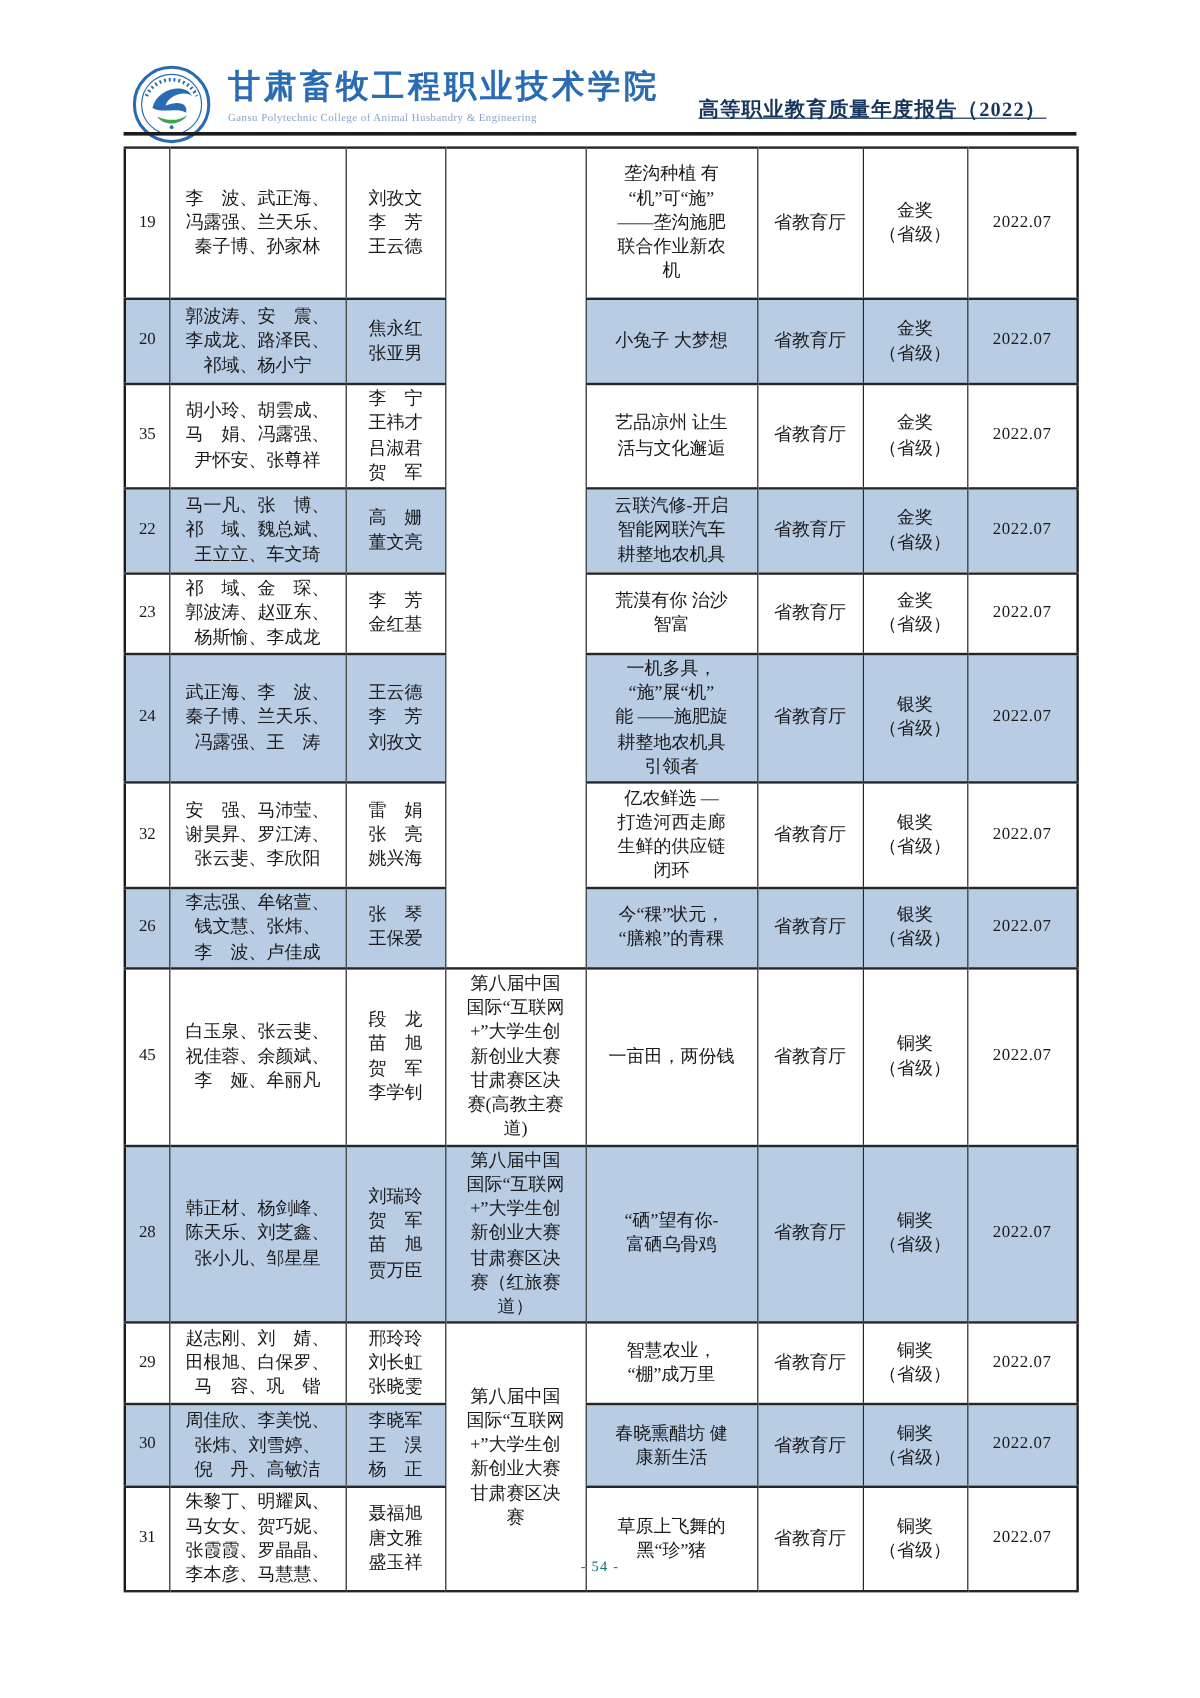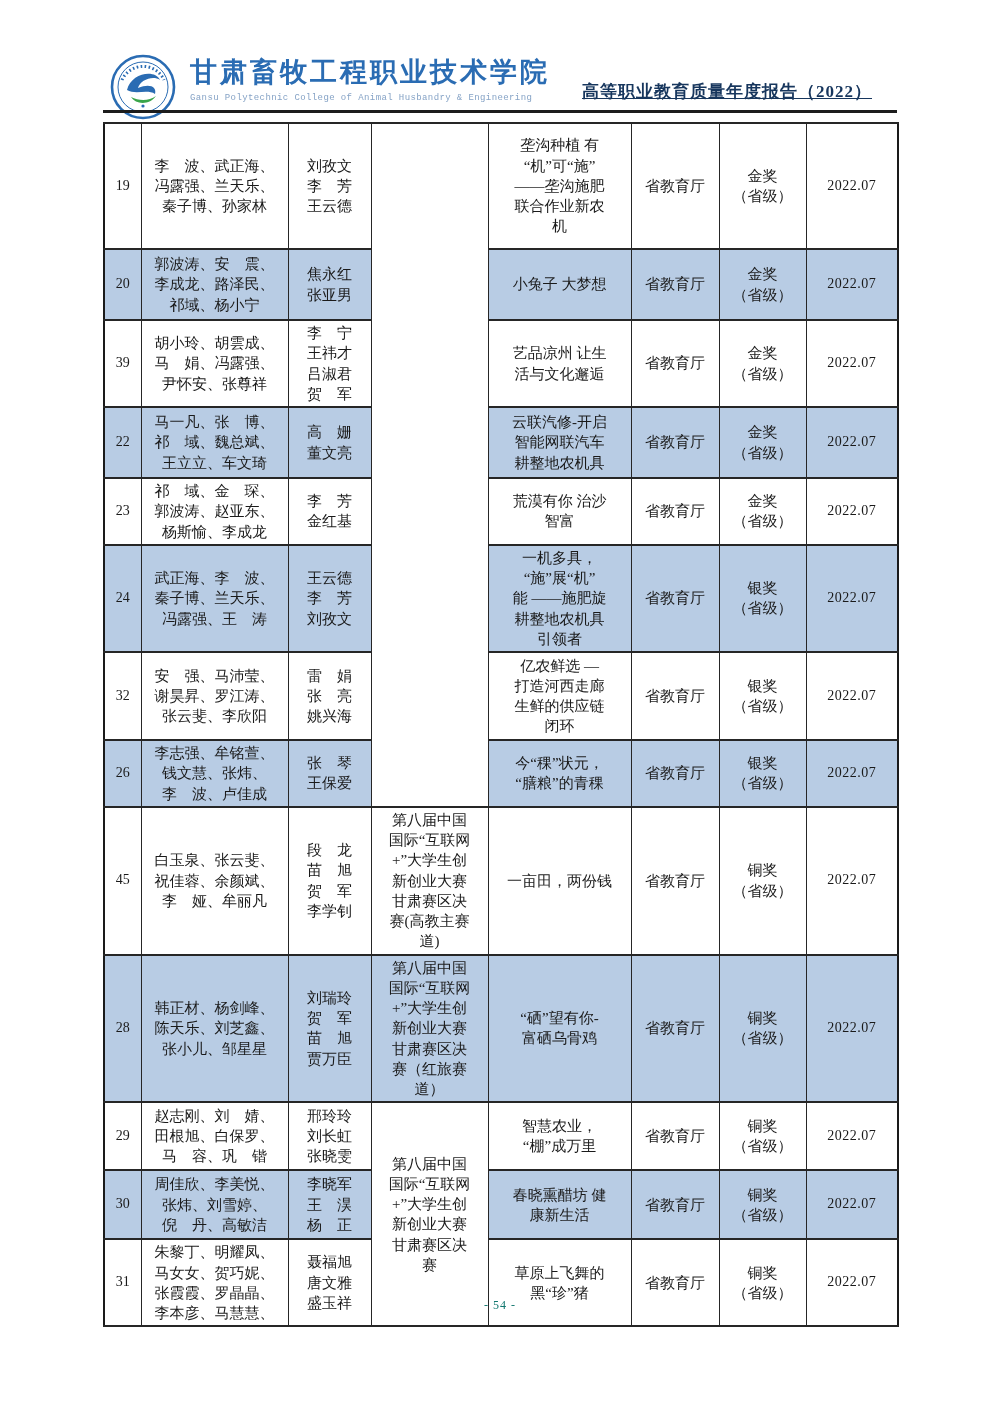--- a/index.html
+++ b/index.html
@@ -8,21 +8,21 @@
     font-family:"Liberation Serif","DejaVu Serif",serif;color:#1a1a1a;overflow:hidden;border-radius:24px;
   }
   
   .logo{position:absolute;left:110px;top:54px;width:66px;height:66px;}
   .college{position:absolute;left:190px;top:58px;width:420px;}
   .college-zh{
     font-size:27px;font-weight:bold;color:#2a6cb3;letter-spacing:3px;line-height:1.1;
   }
   .college-en{
     font-size:9px;color:#86a3c6;letter-spacing:.4px;margin-top:5px;
-    font-family:Liberation Mono, monospace;
+    font-family:Liberation Serif, serif;
   }
   .report-title{
     position:absolute;right:128px;top:80px;font-size:17px;font-weight:bold;
     color:#17365d;letter-spacing:1px;text-decoration:underline;
   }
   .hrule{position:absolute;left:103px;top:110px;width:794px;height:3px;background:#1c1c1c;}
   
   table.awards{
     position:absolute;left:103px;top:122px;width:794px;
     border-collapse:collapse;table-layout:fixed;
@@ -112,21 +112,21 @@
 祁域、杨小宁</td>
         <td>焦永红
 张亚男</td>
         <td>小兔子 大梦想</td>
         <td>省教育厅</td>
         <td>金奖
 （省级）</td>
         <td class="c-date">2022.07</td>
       </tr>
       <tr class="r2">
-        <td class="c-no">39</td>
+        <td class="c-no">35</td>
         <td>胡小玲、胡雲成、
 马　娟、冯露强、
 尹怀安、张尊祥</td>
         <td>李　宁
 王祎才
 吕淑君
 贺　军</td>
         <td>艺品凉州 让生
 活与文化邂逅</td>
         <td>省教育厅</td>

